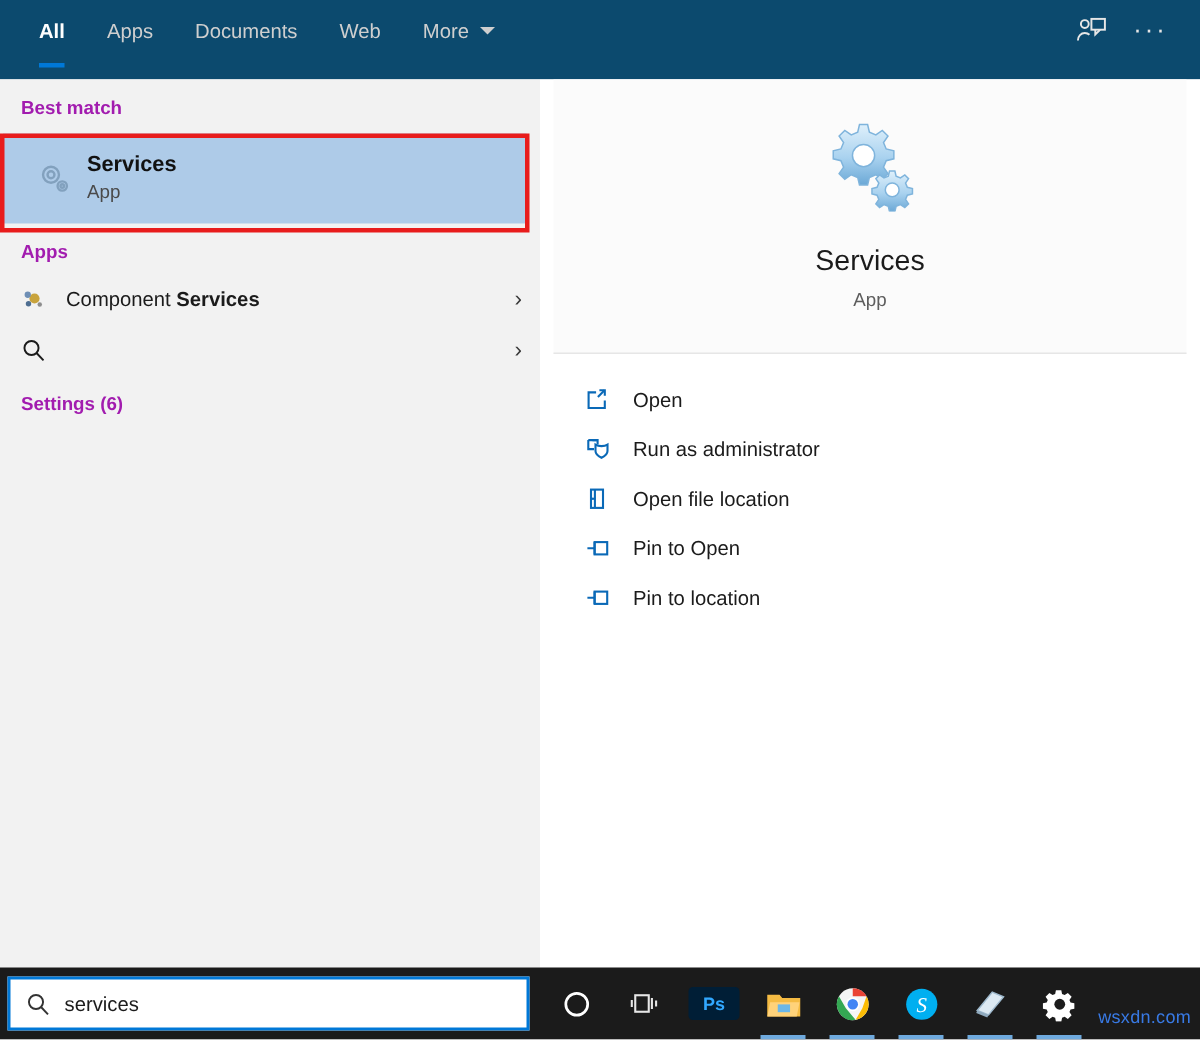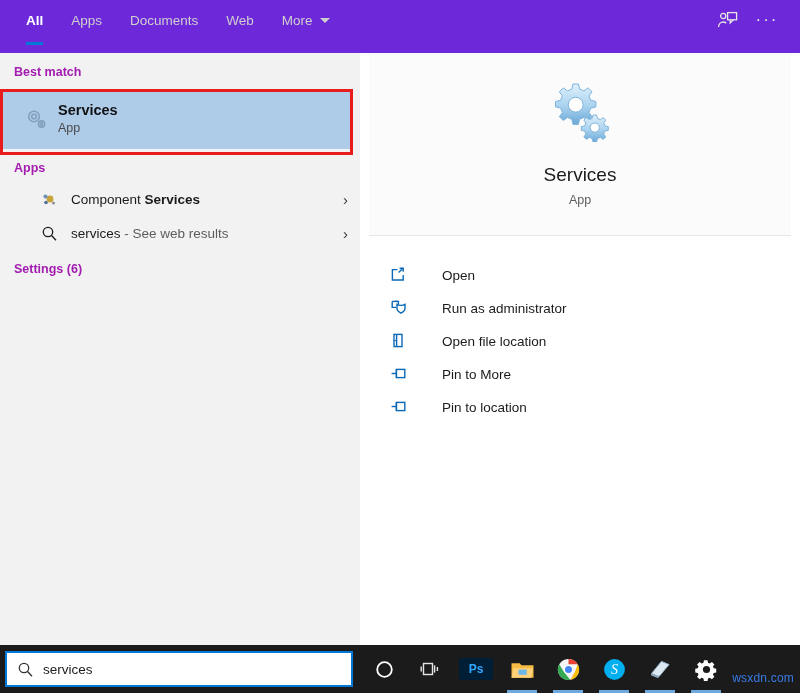--- a/index.html
+++ b/index.html
@@ -8,21 +8,21 @@
     font-family: "Liberation Sans", sans-serif;
     overflow: hidden;
     background: #f2f2f2;
   }
   .screen { position: relative; width: 800px; height: 693px; }
 
   
   .header {
     position: absolute; left: 0; top: 0;
     width: 800px; height: 53px;
-    background: #6d28d9;
+    background: #0c4a6e;
     display: flex; align-items: flex-start;
   }
   .tabs { display: flex; align-items: center; height: 40px; padding-left: 12px; }
   .tab {
     position: relative;
     height: 40px;
     display: flex; align-items: center;
     padding: 0 14px;
     color: #cfcfcf;
     font-size: 13.5px;
@@ -73,21 +73,20 @@
 
   
   .section-header {
     font-size: 12.5px; font-weight: bold; color: #a21caf;
     padding: 12px 0 7px 14px;
   }
   .result-row {
     display: flex; align-items: center;
     height: 34px; padding: 0 12px 0 14px;
     cursor: default;
-    margin-left: 27px;
   }
   .result-row .ico {
     width: 30px; min-width: 30px;
     display: flex; align-items: center; justify-content: flex-start;
   }
   .result-row .label { font-size: 13.5px; color: #1b1b1b; }
   .result-row .chev { margin-left: auto; color: #3a3a3a; font-size: 15px; }
   .bold { font-weight: bold; }
   .muted { color: #5d5d5d; }
 
@@ -128,25 +127,24 @@
     display: flex; flex-direction: column;
     align-items: center; justify-content: center;
     margin: 0 9px;
   }
   .preview-icon { margin-bottom: 18px; }
   .preview-title { font-size: 19px; color: #1b1b1b; }
   .preview-sub { font-size: 12.5px; color: #5d5d5d; margin-top: 7px; }
 
   .actions { padding: 14px 0 0 0; }
   .action-row {
-    display: flex; align-items: flex-end;
+    display: flex; align-items: center;
     height: 33px;
     padding-left: 30px;
     cursor: default;
-    gap: 20px;
   }
   .action-row .act-ico {
     width: 32px; min-width: 32px;
     display: flex; align-items: center; justify-content: flex-start;
     color: #0a69b7;
   }
   .action-row .act-label { font-size: 13.5px; color: #1b1b1b; }
 
   
   .taskbar {
@@ -275,21 +273,20 @@
       </div>
 
 
       <div class="result-row">
         <div class="ico">
           <svg width="17" height="17" viewBox="0 0 17 17" fill="none" stroke="#1b1b1b" stroke-width="1.3">
             <circle cx="7" cy="7" r="4.7"></circle>
             <path d="M10.5 10.5 L15 15.2"></path>
           </svg>
         </div>
-        <div class="label"><span>services</span><span class="muted"> - See web results</span></div>
         <div class="chev">›</div>
       </div>
 
       <div class="section-header">Settings (6)</div>
     </div>
 
     <div class="right-pane">
 
       <div class="preview-card">
         <div class="preview-icon">
@@ -352,21 +349,21 @@
         </div>
 
         <div class="action-row">
           <div class="act-ico">
             <svg width="19" height="17" viewBox="0 0 19 17" fill="none" stroke="#0a69b7" stroke-width="1.4">
               <path d="M1.6 8.5 L6.4 8.5"></path>
               <rect x="6.4" y="4.4" width="8.4" height="8.2"></rect>
               <path d="M6.4 4.4 L6.4 12.6"></path>
             </svg>
           </div>
-          <div class="act-label">Pin to More</div>
+          <div class="act-label">Pin to Open</div>
         </div>
 
         <div class="action-row">
           <div class="act-ico">
             <svg width="19" height="17" viewBox="0 0 19 17" fill="none" stroke="#0a69b7" stroke-width="1.4">
               <path d="M1.6 8.5 L6.4 8.5"></path>
               <rect x="6.4" y="4.4" width="8.4" height="8.2"></rect>
               <path d="M6.4 4.4 L6.4 12.6"></path>
             </svg>
           </div>

